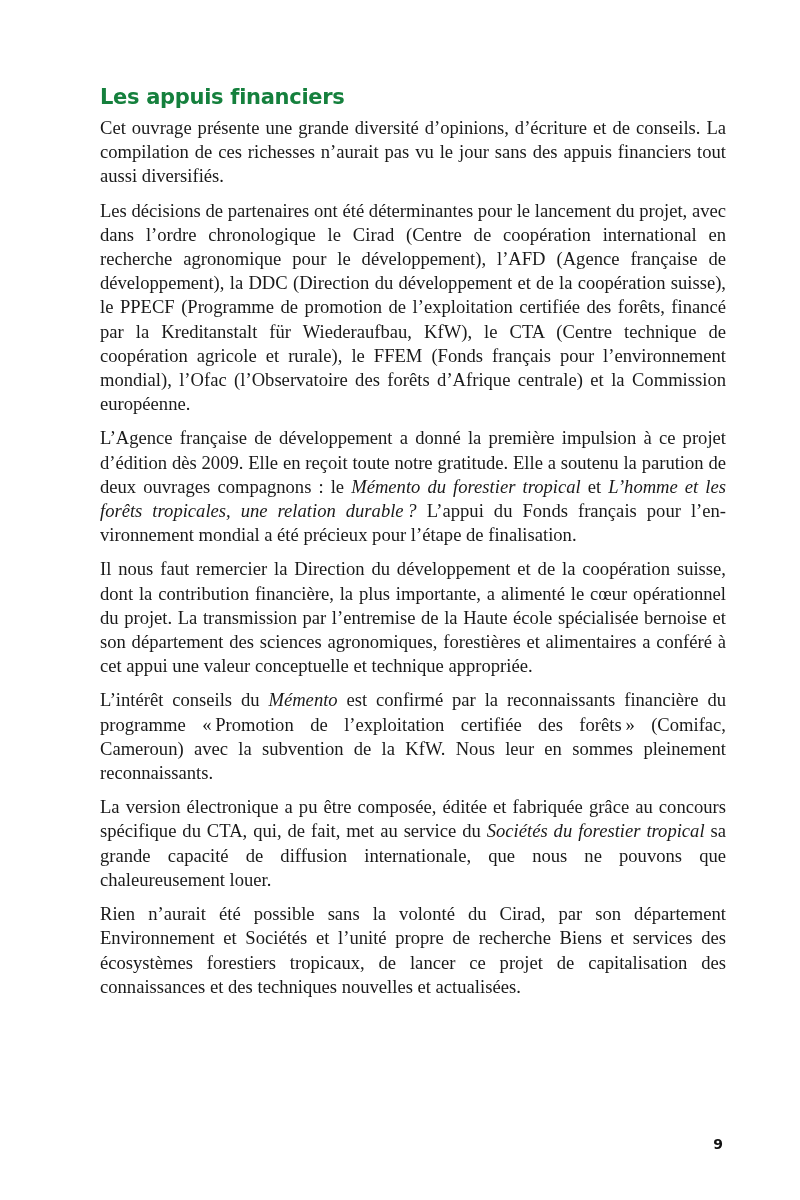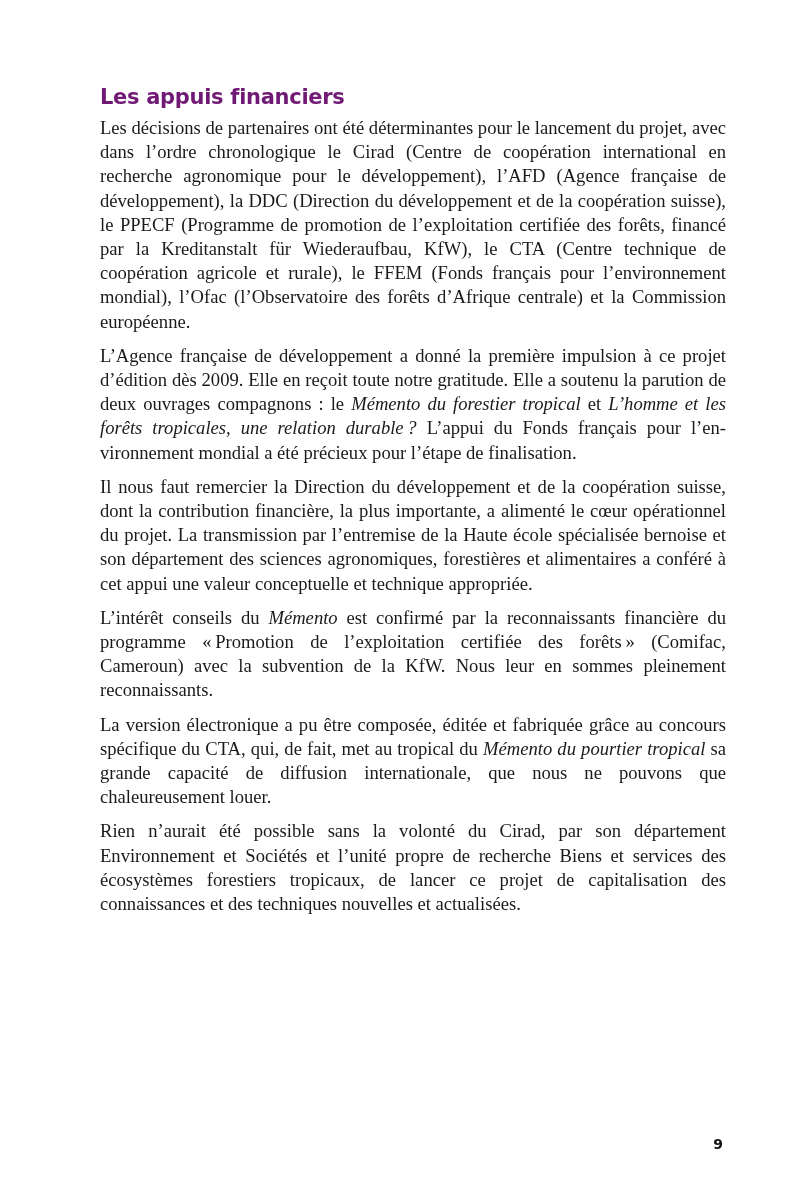--- a/index.html
+++ b/index.html
@@ -20,21 +20,21 @@
       top: 82px;
       width: 626px;
     }
     .heading {
       font-family: "DejaVu Sans", "Liberation Sans", sans-serif;
       font-weight: bold;
       font-size: 21px;
       line-height: 30px;
       margin: 0 0 4px 0;
       letter-spacing: -0.3px;
-      color: #701a75;
+      color: #15803d;
     }
     .para {
       font-family: "Liberation Serif", "DejaVu Serif", serif;
       font-size: 18.6px;
       line-height: 24.2px;
       margin: 0 0 10px 0;
       text-align: justify;
       hyphens: manual;
       color: #1a1a1a;
     }
@@ -53,40 +53,43 @@
       font-size: 14px;
       color: #111111;
     }
   </style>
 </head>
 <body>
 
 <div class="page">
   <h2 class="heading">Les appuis financiers</h2>
 
+  <p class="para">
+    <span>Cet ouvrage présente une grande diversité d’opinions, d’écriture et de conseils. La compilation de ces richesses n’aurait pas vu le jour sans des appuis financiers tout aussi diversifiés.</span>
+  </p>
 
   <p class="para">
     <span>Les décisions de partenaires ont été déterminantes pour le lancement du projet, avec dans l’ordre chronologique le Cirad (Centre de coopération international en recherche agronomique pour le développement), l’AFD (Agence française de développement), la DDC (Direction du développement et de la coopéra­tion suisse), le PPECF (Programme de promotion de l’exploitation certifiée des forêts, financé par la Kreditanstalt für Wiederaufbau, KfW), le CTA (Centre technique de coopération agricole et rurale), le FFEM (Fonds français pour l’environnement mondial), l’Ofac (l’Observatoire des forêts d’Afrique centrale) et la Commission européenne.</span>
   </p>
 
   <p class="para">
     <span>L’Agence française de développement a donné la première impulsion à ce projet d’édition dès 2009. Elle en reçoit toute notre gratitude. Elle a soutenu la parution de deux ouvrages compagnons&nbsp;: le </span><em>Mémento du forestier tropical</em><span> et </span><em>L’homme et les forêts tropicales, une relation durable ?</em><span> L’appui du Fonds français pour l’en­vironnement mondial a été précieux pour l’étape de finalisation.</span>
   </p>
 
   <p class="para">
     <span>Il nous faut remercier la Direction du développement et de la coopération suisse, dont la contribution financière, la plus importante, a alimenté le cœur opéra­tionnel du projet. La transmission par l’entremise de la Haute école spécialisée bernoise et son département des sciences agronomiques, forestières et alimen­taires a conféré à cet appui une valeur conceptuelle et technique appropriée.</span>
   </p>
 
   <p class="para">
     <span>L’intérêt conseils du </span><em>Mémento</em><span> est confirmé par la reconnaissants financière du programme « Promotion de l’exploitation certifiée des forêts » (Comifac, Cameroun) avec la subvention de la KfW. Nous leur en sommes pleinement reconnaissants.</span>
   </p>
 
 
   <p class="para">
-    <span>La version électronique a pu être composée, éditée et fabriquée grâce au concours spécifique du CTA, qui, de fait, met au tropical du </span><em>Mémento du pour­tier tropical</em><span> sa grande capacité de diffusion internationale, que nous ne pouvons que chaleureusement louer.</span>
+    <span>La version électronique a pu être composée, éditée et fabriquée grâce au concours spécifique du CTA, qui, de fait, met au service du </span><em>Sociétés du fores­tier tropical</em><span> sa grande capacité de diffusion internationale, que nous ne pouvons que chaleureusement louer.</span>
   </p>
 
   <p class="para">
     <span>Rien n’aurait été possible sans la volonté du Cirad, par son département Environnement et Sociétés et l’unité propre de recherche Biens et services des écosystèmes forestiers tropicaux, de lancer ce projet de capitalisation des connaissances et des techniques nouvelles et actualisées.</span>
   </p>
 </div>
 
 <div class="page-number">9</div>
 
 </body></html>

